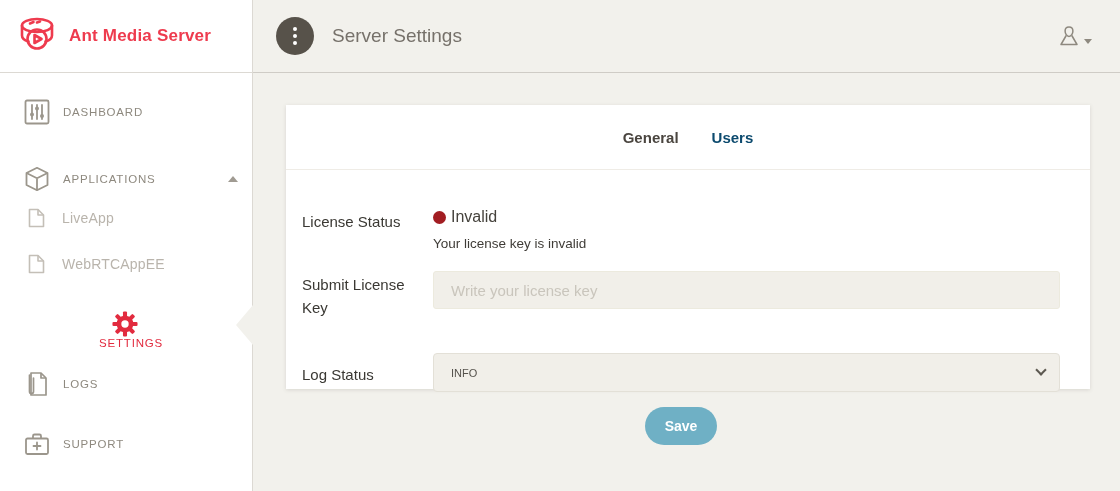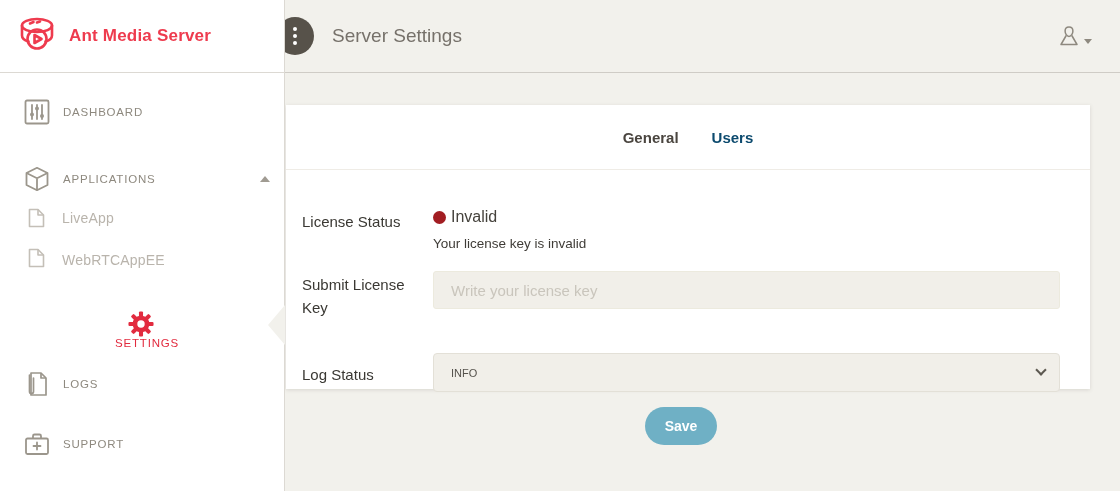--- a/index.html
+++ b/index.html
@@ -6,21 +6,21 @@
   html,body { width:1120px; height:491px; overflow:hidden; }
   body {
     font-family:"Liberation Sans","DejaVu Sans",sans-serif;
     background:#f2f1ec;
     color:#3a3833;
     position:relative;
   }
 
   
   .sidebar {
-    position:absolute; left:0; top:0; width:285px; height:491px;
+    position:absolute; left:0; top:0; width:253px; height:491px;
     background:#ffffff; border-right:1px solid #dcd9d3; z-index:2;
   }
   .logo-block {
     height:73px; display:flex; align-items:center; padding-left:14px;
     border-bottom:1px solid #dcd9d3;
   }
   .logo-mark { width:46px; height:42px; flex:0 0 auto; }
   .brand-name {
     margin-left:9px; font-size:17px; font-weight:600; letter-spacing:.2px;
     color:#ee3b4e; white-space:nowrap;
@@ -175,21 +175,21 @@
   <div class="nav-item sub" style="top:204px;">
     <span class="ni-icon">
       <svg viewBox="0 0 17 20" width="17" height="20" fill="none" stroke="#c4bfb7" stroke-width="1.6" stroke-linejoin="round">
         <path d="M1.5 1.5 H10 L15.5 7 V18.5 H1.5 Z"></path>
         <path d="M10 1.5 V7 H15.5"></path>
       </svg>
     </span>
     <span class="nav-label">LiveApp</span>
   </div>
 
-  <div class="nav-item sub" style="top:240px;align-items:flex-end;">
+  <div class="nav-item sub" style="top:250px;">
     <span class="ni-icon">
       <svg viewBox="0 0 17 20" width="17" height="20" fill="none" stroke="#c4bfb7" stroke-width="1.6" stroke-linejoin="round">
         <path d="M1.5 1.5 H10 L15.5 7 V18.5 H1.5 Z"></path>
         <path d="M10 1.5 V7 H15.5"></path>
       </svg>
     </span>
     <span class="nav-label">WebRTCAppEE</span>
   </div>
 
   <div class="nav-item active" style="top:311px;flex-direction:column;">

